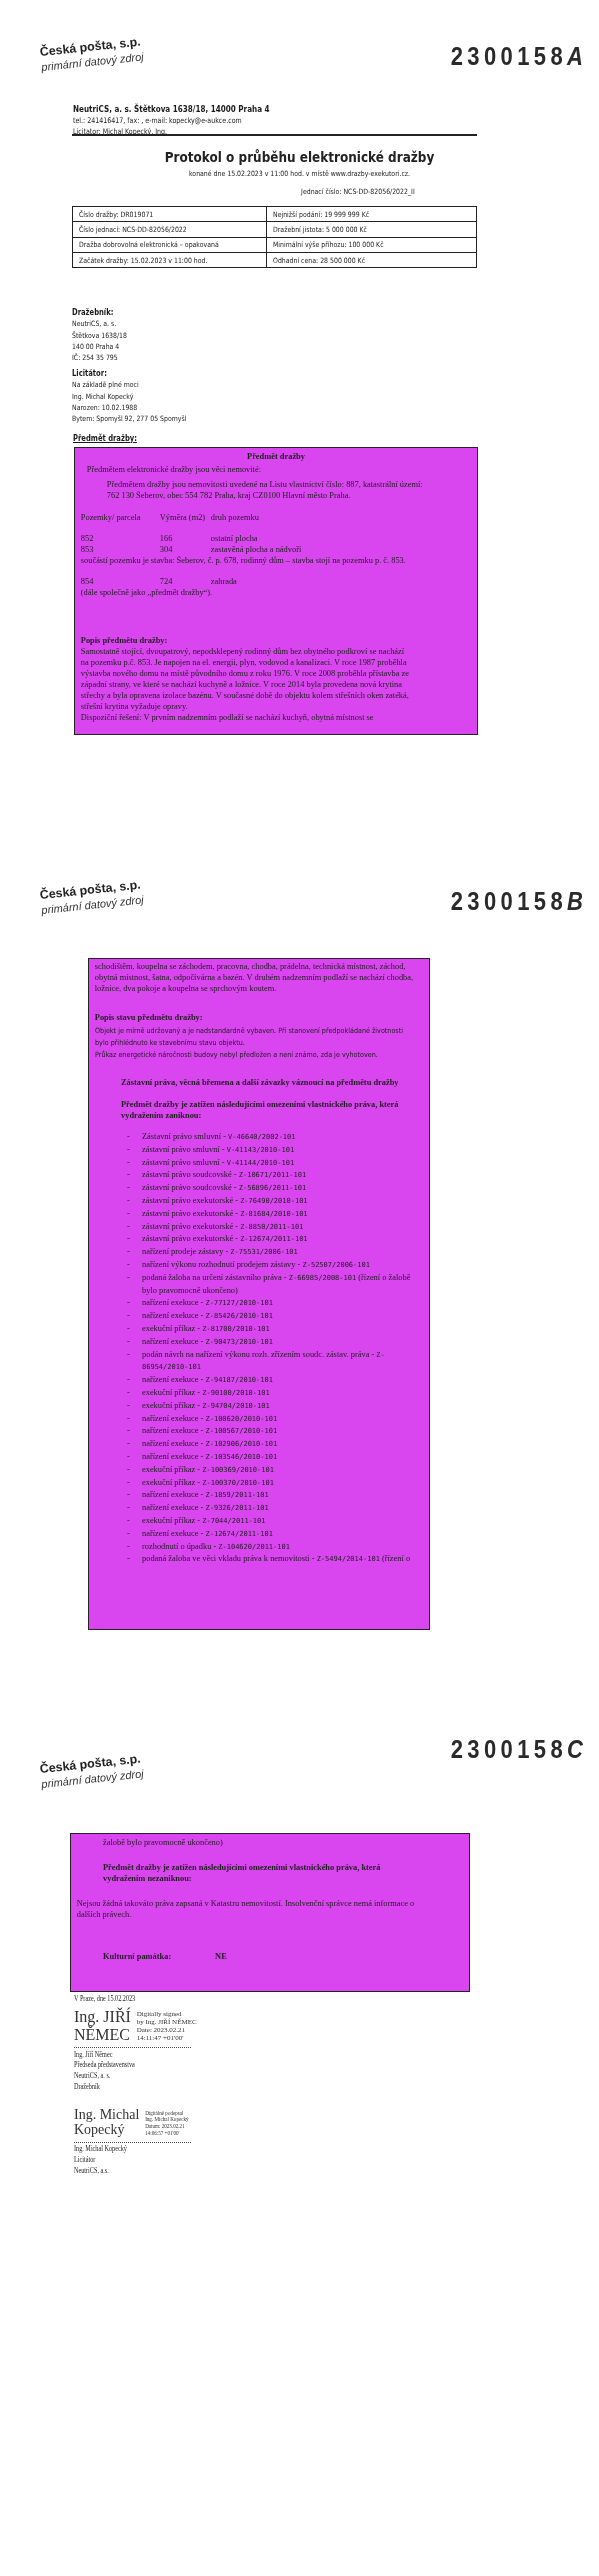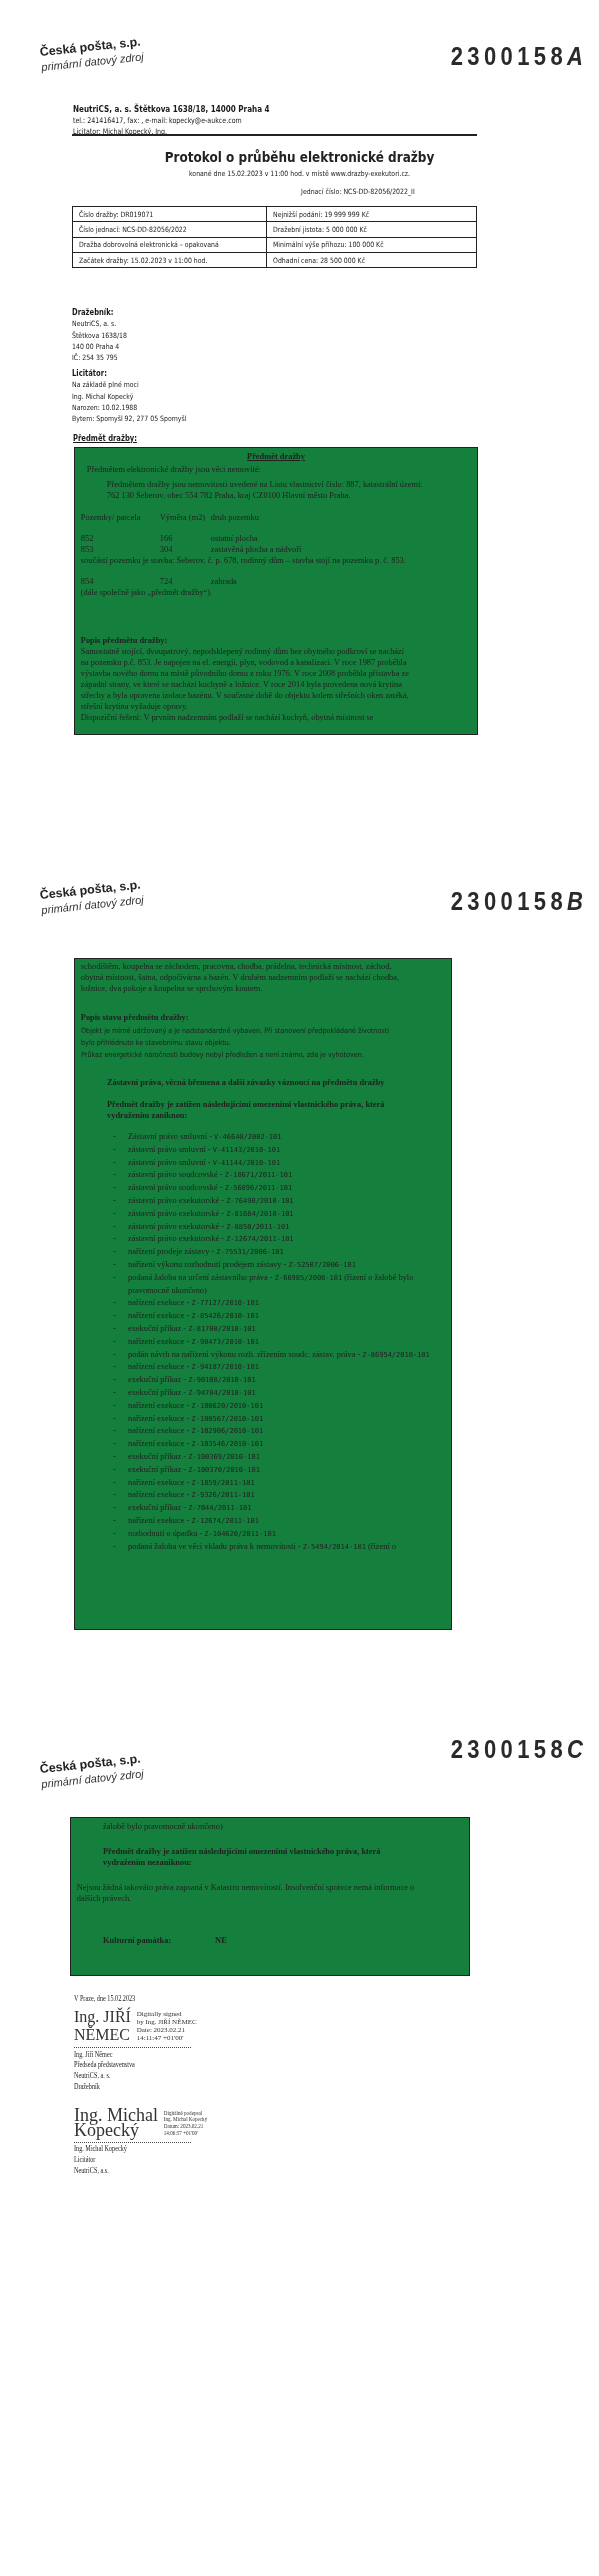--- a/index.html
+++ b/index.html
@@ -28,45 +28,45 @@
     table.summary { position: absolute; left: 72px; top: 206px; width: 405px; border-collapse: collapse; font-family: "DejaVu Sans", sans-serif; font-size: 7.3px; }
     table.summary td { border: 0.7px solid #222; height: 15.3px; padding: 1.5px 5.8px; white-space: nowrap; }
     table.summary td .cell-text { display: inline-block; transform: scaleX(0.85); transform-origin: left center; }
     table.summary td.left { width: 48%; }
 
     .block { position: absolute; left: 72px; font-family: "DejaVu Sans", sans-serif; font-size: 7.3px; line-height: 11.3px; transform: scaleX(0.85); transform-origin: left top; white-space: nowrap; }
     .block .hdr { font-weight: bold; font-size: 8px; }
 
     .section-label { position: absolute; left: 73px; top: 434px; font-family: "DejaVu Sans", sans-serif; font-weight: bold; font-size: 8px; text-decoration: underline; transform: scaleX(0.85); transform-origin: left top; }
 
-    .frame { position: absolute; border: 1.1px solid #222; background: #15803d; font-family: "Liberation Serif", serif; font-size: 8.4px; line-height: 11px; color: #1f1f1f; text-decoration: underline; }
+    .frame { position: absolute; border: 1.1px solid #222; background: #d946ef; font-family: "Liberation Serif", serif; font-size: 8.4px; line-height: 11px; color: #1f1f1f; }
     #frame1 { left: 74px; top: 447px; width: 404px; height: 288px; }
-    #frame2 { left: 74px; top: 104px; width: 378px; height: 241px; }
-    #frame3 { left: 70px; top: 108px; width: 400px; height: 159px; }
+    #frame2 { left: 88px; top: 104px; width: 342px; height: 241px; }
+    #frame3 { left: 70px; top: 124px; width: 400px; height: 159px; }
 
     .fr-center { text-align: center; font-weight: bold; margin-top: 2.9px; }
     .p { position: absolute; left: 5.8px; right: 7.3px; }
     .indent { padding-left: 26px; }
     .sans { font-family: "DejaVu Sans", sans-serif; font-size: 7.3px; transform: scaleX(0.88); transform-origin: left top; width: 113%; }
     .mono { font-family: "DejaVu Sans Mono", monospace; font-size: 7px; }
     .bold { font-weight: bold; }
 
     .parcel-row { display: flex; }
     .parcel-row .c1 { width: 79px; }
     .parcel-row .c2 { width: 51px; }
 
     .enc-list { list-style: none; }
     .enc-list li { position: relative; padding-left: 53px; line-height: 12.8px; }
     .enc-list li .dash { position: absolute; left: 38px; }
 
     .sig-area { position: absolute; left: 74px; font-family: "DejaVu Sans", sans-serif; color: #222; }
     .sig-date { font-size: 7.3px; transform: scaleX(0.85); transform-origin: left top; }
     .sig-box { display: flex; align-items: flex-start; margin-top: 5px; }
     .sig-name { font-size: 16px; line-height: 17.5px; color: #333; }
-    .sig-name.small { font-size: 18px; line-height: 14.6px; }
+    .sig-name.small { font-size: 14px; line-height: 14.6px; }
     .sig-meta { font-size: 7px; line-height: 8px; margin-left: 5.8px; margin-top: 1.5px; color: #333; }
     .sig-meta.small { font-size: 5.1px; line-height: 6.6px; }
     .sig-dots { width: 117px; border-bottom: 0.7px dotted #444; margin-top: 4.4px; }
     .sig-lines { font-size: 7.3px; line-height: 10.6px; margin-top: 1.5px; transform: scaleX(0.85); transform-origin: left top; }
   </style>
 </head>
 <body>
 
 <div class="page" id="page1">
   <div class="stamp" style="top:45px;">

